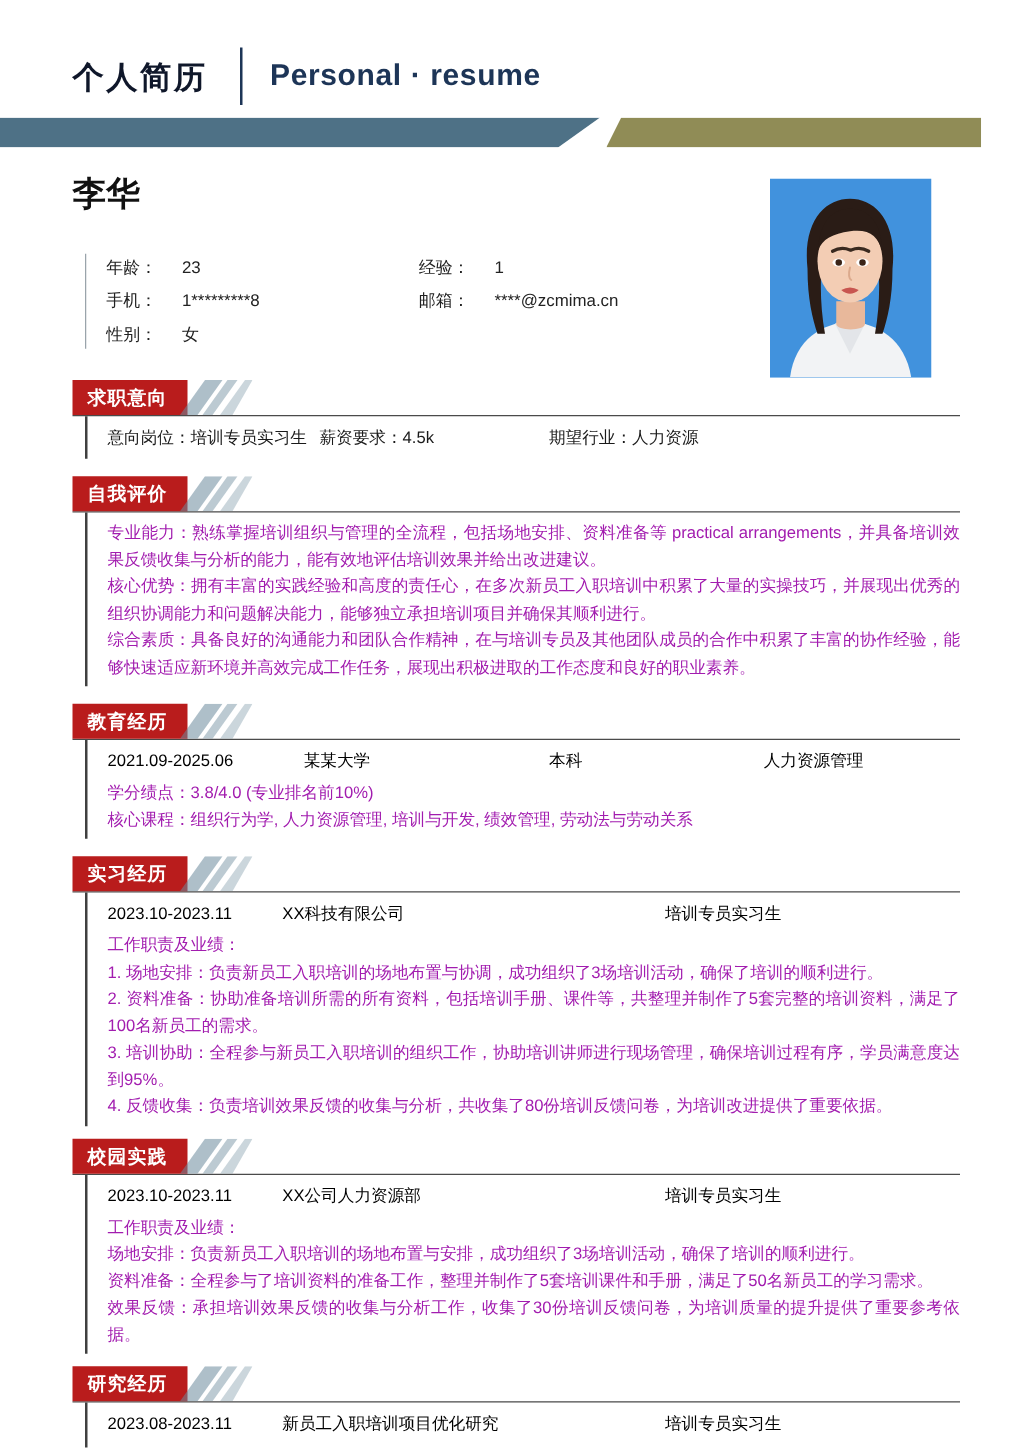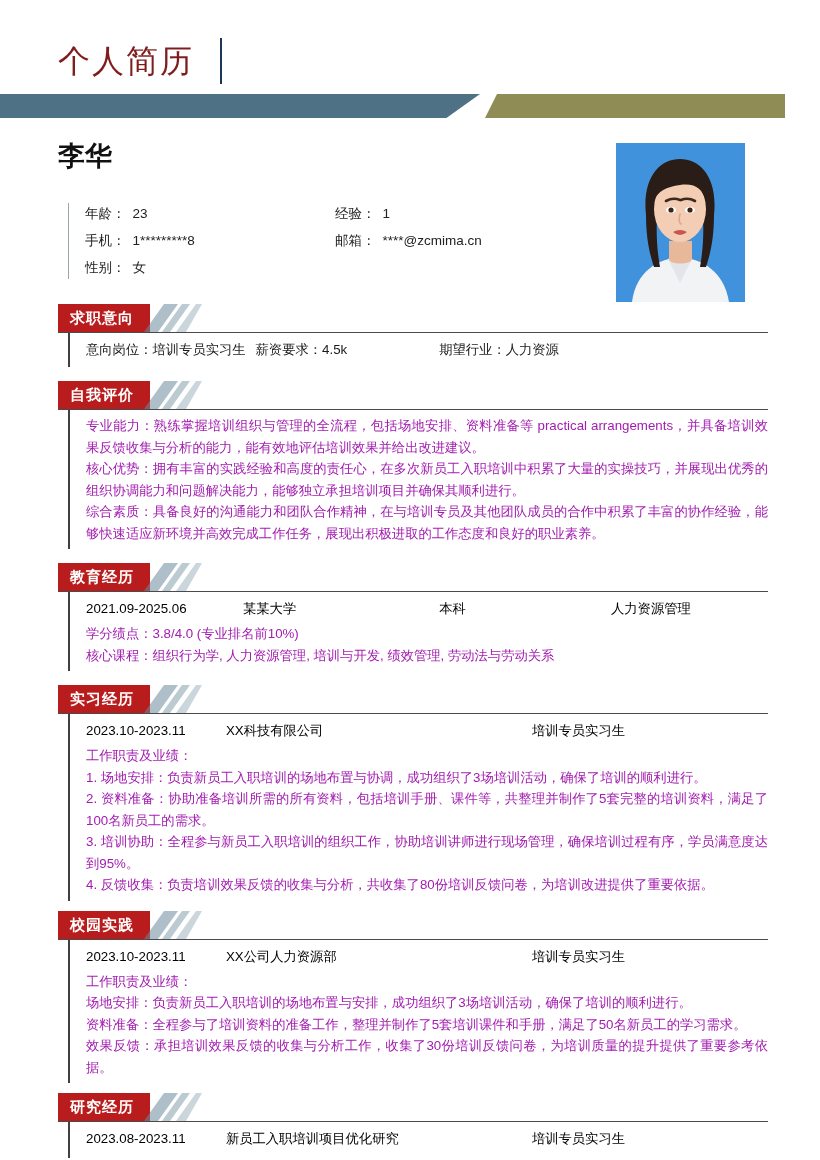--- a/index.html
+++ b/index.html
@@ -21,23 +21,23 @@
     position: relative;
     height: 128px;
   }
   .header-inner {
     display: flex;
     align-items: center;
     padding: 30px 0 0 58px;
     height: 62px;
   }
   .title-cn {
-    font-size: 32px;
-    font-weight: normal;
-    color: #7f1d1d;
+    font-size: 25px;
+    font-weight: bold;
+    color: #0f172a;
     letter-spacing: 2px;
     line-height: 1;
     font-family: "DejaVu Sans", "Liberation Sans", sans-serif;
   }
   .title-divider {
     width: 2px;
     height: 46px;
     background: #1d3557;
     margin: 0 22px 0 26px;
   }
@@ -105,21 +105,21 @@
     margin-bottom: 5px;
   }
   .field-col {
     display: flex;
     width: 250px;
   }
   .field-label {
     white-space: nowrap;
   }
   .field-value {
-    margin-left: 7px;
+    margin-left: 20px;
     white-space: nowrap;
   }
 
   .photo {
     position: absolute;
     left: 616px;
     top: 15px;
     width: 129px;
     height: 159px;
     overflow: hidden;
@@ -208,20 +208,21 @@
   .sec-gap { height: 14px; }
   .sec-gap-sm { height: 10px; }
 </style>
 </head>
 <body>
 
 <div class="header">
   <div class="header-inner">
     <div class="title-cn">个人简历</div>
     <div class="title-divider"></div>
+    <div class="title-en">Personal · resume</div>
   </div>
   <div class="banner">
     <div class="banner-teal"></div>
     <div class="banner-gold"></div>
   </div>
 </div>
 
 <div class="person-block">
   <div class="person-name">李华</div>
   <div class="person-fields">

